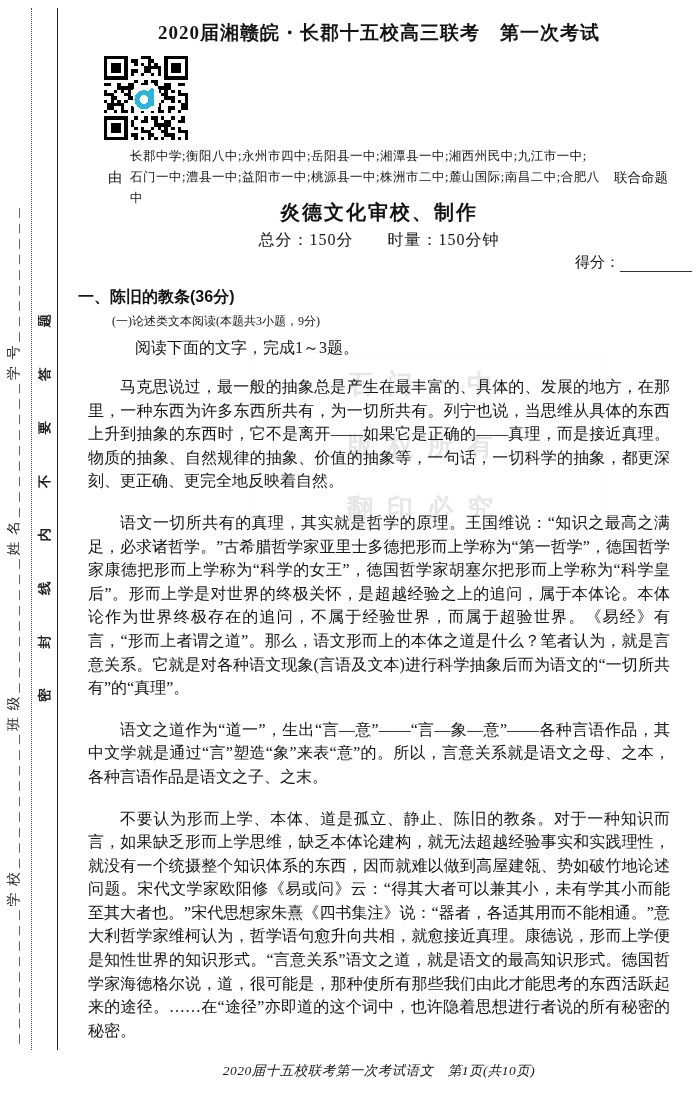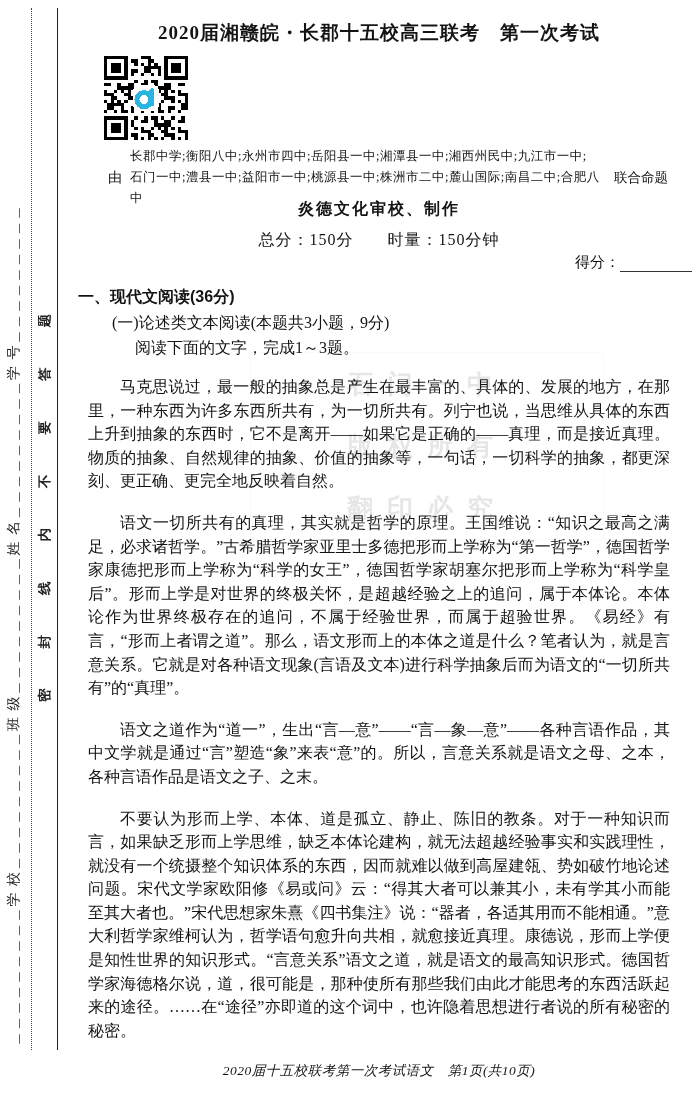--- a/index.html
+++ b/index.html
@@ -31,35 +31,35 @@
   }
   .committee{
     position:absolute;left:108px;top:146px;width:560px;
     display:flex;align-items:center;gap:8px;
   }
   .by-char{font-size:14px;flex:0 0 auto;}
   .school-list{flex:1 1 auto;font-size:12.5px;line-height:21px;letter-spacing:.5px;}
   .joint-label{font-size:13.5px;flex:0 0 auto;}
   .producer{
     position:absolute;left:68px;top:199px;width:622px;text-align:center;
-    font-family:"Liberation Sans",sans-serif;font-size:16px;font-weight:bold;
+    font-family:"Liberation Sans",sans-serif;font-size:20px;font-weight:bold;
     letter-spacing:2px;
   }
   .totals{
     position:absolute;left:68px;top:230px;width:622px;text-align:center;
     font-size:16px;letter-spacing:1px;
   }
   .score-line{position:absolute;left:575px;top:253px;font-size:15px;}
   .score-blank{display:inline-block;width:72px;border-bottom:1.2px solid #333;height:14px;vertical-align:bottom;}
   
   .sec-title{
     position:absolute;left:78px;top:287px;
     font-family:"Liberation Sans",sans-serif;font-size:16px;font-weight:bold;
   }
-  .sub-title{position:absolute;left:112px;top:313px;font-size:16px;}
+  .sub-title{position:absolute;left:112px;top:313px;font-size:12px;}
   .instruction{position:absolute;left:103px;top:338px;font-size:16px;margin-left:32px;}
   
   .passage{
     position:absolute;left:70px;top:357px;width:618px;
     font-size:16px;line-height:23.6px;text-align:justify;
   }
   .passage p{margin:18px;text-indent:2em;}
   
   .watermark{
     position:absolute;left:250px;top:352px;width:352px;height:186px;
@@ -277,21 +277,21 @@
     <span class="joint-label">联合命题</span>
   </div>
 
   <div class="producer">炎德文化审校、制作</div>
   <div class="totals">总分：150分　　时量：150分钟</div>
 
   <div class="score-line">
     <span>得分：</span><span class="score-blank"></span>
   </div>
 
-  <div class="sec-title">一、现代文阅读(36分)</div>
+  <div class="sec-title">一、陈旧的教条(36分)</div>
   <div class="sub-title">(一)论述类文本阅读(本题共3小题，9分)</div>
   <div class="instruction">阅读下面的文字，完成1～3题。</div>
 
   <div class="watermark">
     <div>石门一中</div>
     <div>版权所有</div>
     <div>翻印必究</div>
   </div>
 
   <div class="passage">

